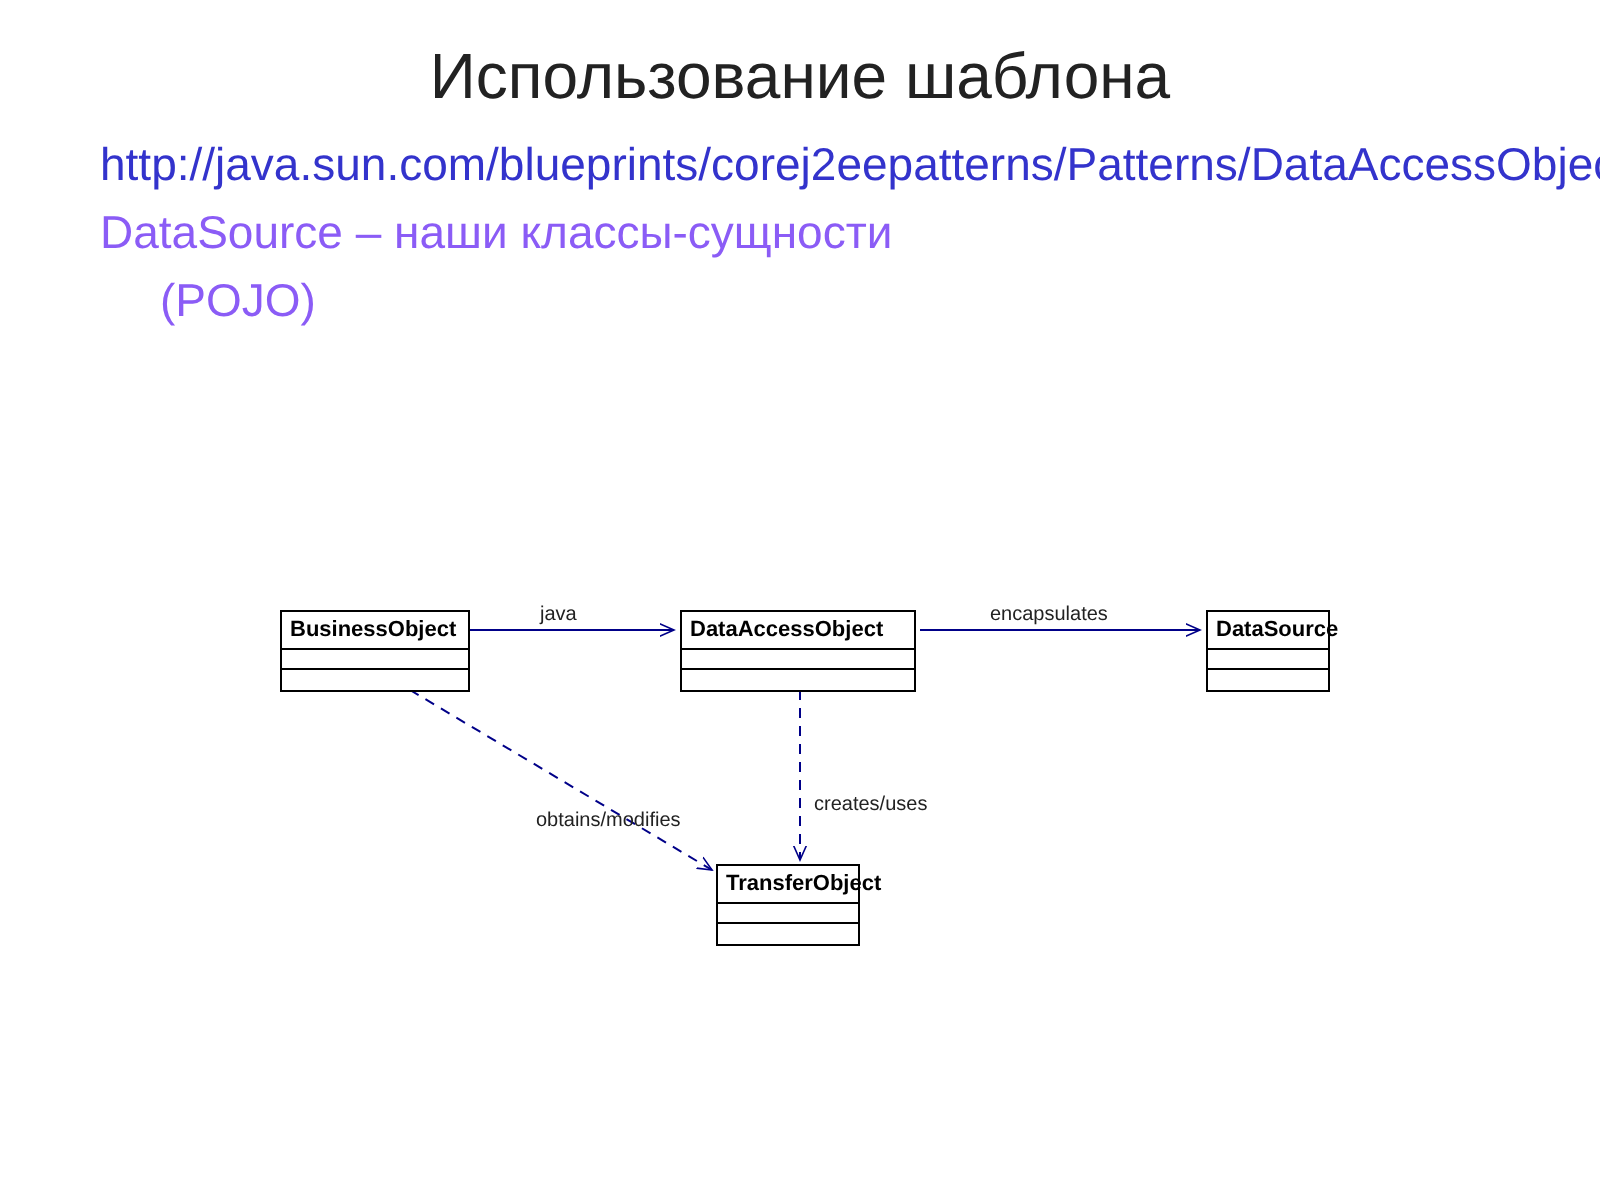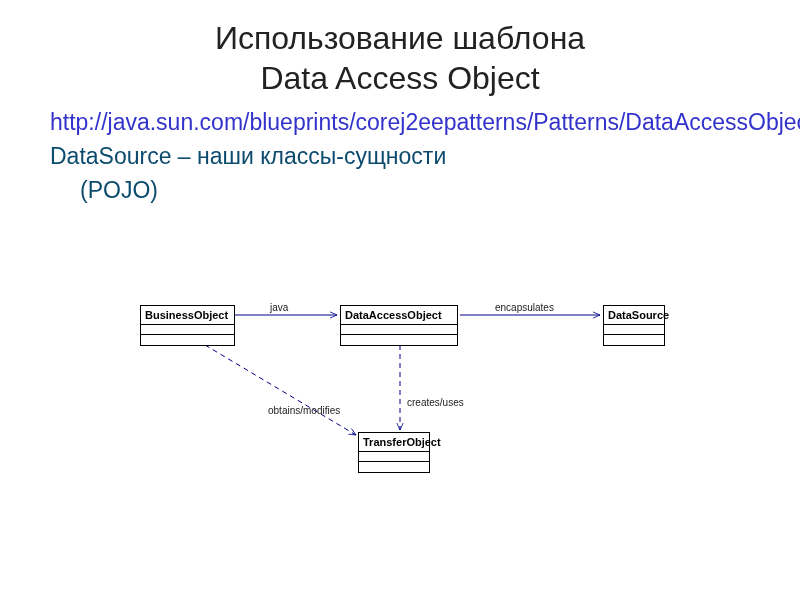--- a/index.html
+++ b/index.html
@@ -28,21 +28,21 @@
   }
   .body-text {
     padding: 10px 50px 0 50px;
     font-size: 23px;
     line-height: 1.3;
   }
   .link {
     color: #3333cc;
   }
   .desc {
-    color: #0c4a6e;
+    color: #8b5cf6;
     margin-top: 4px;
   }
   .pojo {
     padding-left: 30px;
   }
 
   
   .diagram {
     position: absolute;
     left: 100px;
@@ -84,21 +84,20 @@
     pointer-events: none;
   }
 </style>
 </head>
 <body>
 
 <div class="slide">
 
   <div class="title">
     <span>Использование шаблона</span><br>
-    <span>Data Access Object</span>
   </div>
 
   <div class="body-text">
     <div class="link">http://java.sun.com/blueprints/corej2eepatterns/Patterns/DataAccessObject.html</div>
     <div class="desc">DataSource – наши классы-сущности</div>
     <div class="desc pojo">(POJO)</div>
   </div>
 
   <div class="diagram">
 

